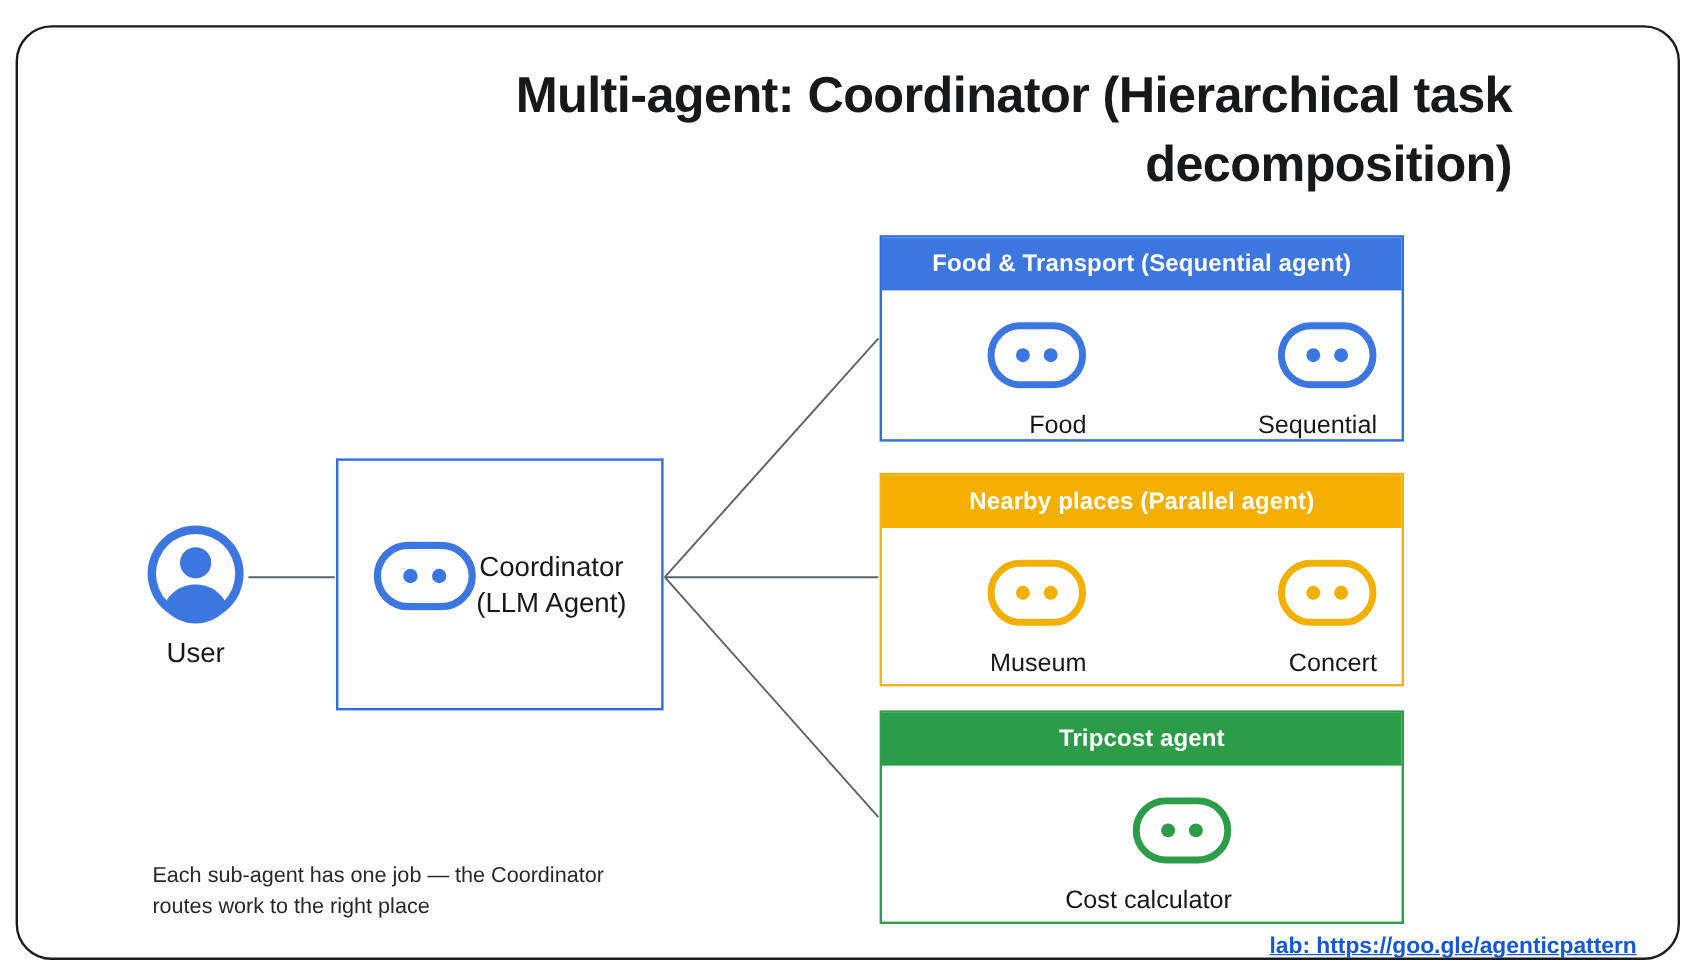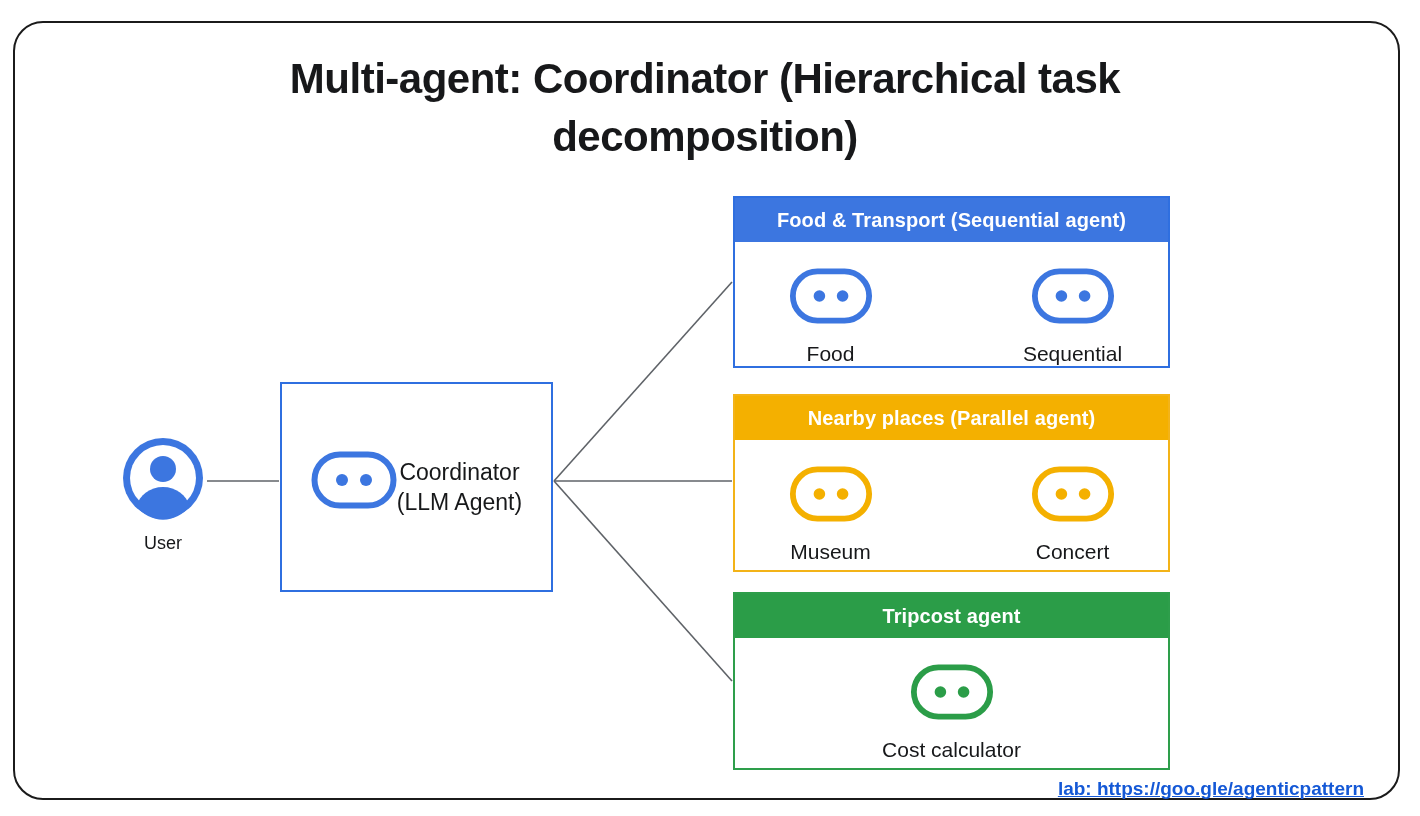--- a/index.html
+++ b/index.html
@@ -34,21 +34,21 @@
     border-radius: 30px;
     background: #ffffff;
   }
 
   
   #title {
     position: absolute;
     left: 150px;
     top: 50px;
     width: 1110px;
-    text-align: center;
+    text-align: right;
     font-size: 42px;
     line-height: 58px;
     font-weight: bold;
     letter-spacing: -0.5px;
     color: #17181a;
   }
 
   
   #links {
     position: absolute;
@@ -64,21 +64,21 @@
     position: absolute;
     left: 119px;
     top: 436px;
     width: 88px;
     text-align: center;
   }
   #user .glyph { display: block; }
   #user .caption {
     display: block;
     margin-top: 8px;
-    font-size: 18px;
+    font-size: 23px;
     color: #17181a;
     line-height: 22px;
   }
 
   
   #coordinator {
     position: absolute;
     left: 280px;
     top: 382px;
     width: 273px;
@@ -116,21 +116,21 @@
   }
   .panel .panel-body {
     display: flex;
     align-items: flex-start;
     justify-content: center;
     gap: 92px;
     padding-top: 26px;
   }
   .tool {
     width: 150px;
-    text-align: center;
+    text-align: right;
   }
   .tool .tool-label {
     display: block;
     margin-top: 14px;
     font-size: 21px;
     line-height: 24px;
     color: #17181a;
   }
 
   #panel-sequential {
@@ -275,16 +275,18 @@
             <rect x="3.5" y="3.5" width="79" height="51" rx="25.5" ry="25.5" fill="#ffffff" stroke="#f4b000" stroke-width="6"></rect>
             <circle cx="31" cy="29" r="6" fill="#f4b000"></circle>
             <circle cx="55" cy="29" r="6" fill="#f4b000"></circle>
           </svg>
         </span>
         <span class="tool-label">Concert</span>
       </div>
     </div>
   </div>
 
+  <div id="note">Each sub-agent has one job — the Coordinator
+routes work to the right place</div>
 
   <a id="lab-link" href="#">lab: https://goo.gle/agenticpattern</a>
 
 </div>
 
 </body></html>

